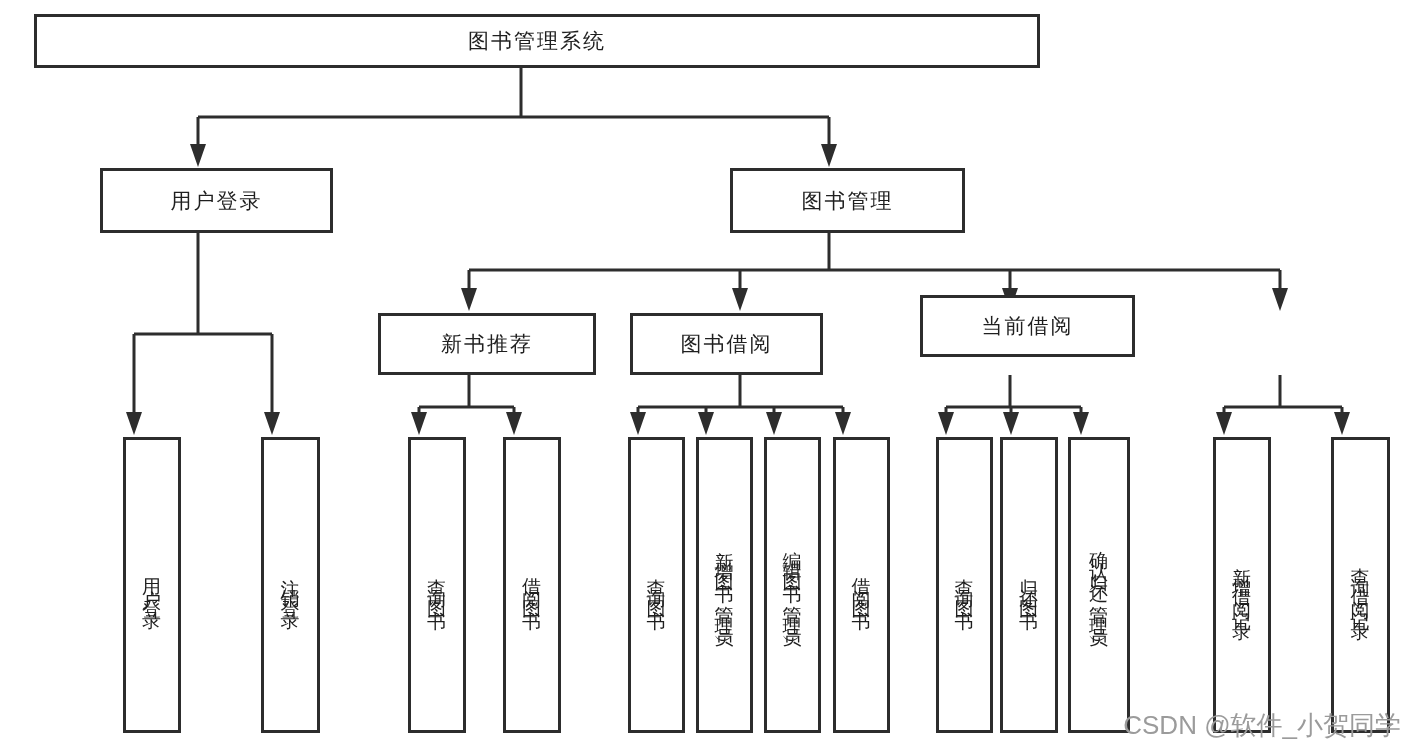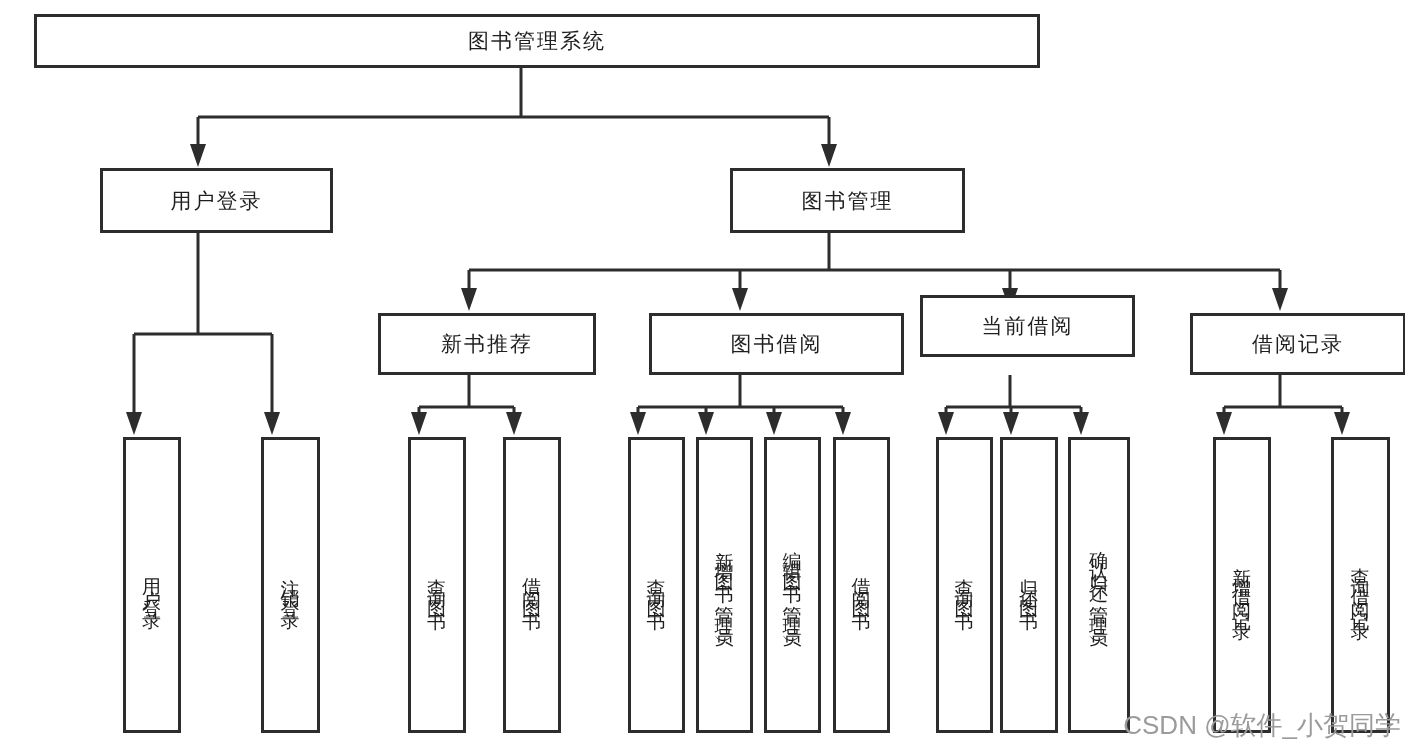--- a/index.html
+++ b/index.html
@@ -99,23 +99,22 @@
       <polygon points="1334,412 1350,412 1342,435"></polygon>
     </g>
   </svg>
 
   <div class="node h-node" style="left:16px;top:14px;width:1006px;height:54px">图书管理系统</div>
 
   <div class="node h-node" style="left:82px;top:168px;width:233px;height:65px">用户登录</div>
   <div class="node h-node" style="left:360px;top:313px;width:218px;height:62px">新书推荐</div>
 
   <div class="node h-node" style="left:712px;top:168px;width:235px;height:65px">图书管理</div>
-  <div class="node h-node" style="left:631px;top:313px;width:255px;height:62px">图书借阅</div>
+  <div class="node h-node" style="left:612px;top:313px;width:193px;height:62px">图书借阅</div>
   <div class="node h-node" style="left:902px;top:295px;width:215px;height:62px">当前借阅</div>
-  <div class="node h-node" style="left:1172px;top:313px;width:216px;height:62px">借阅记录</div>
 
   <div class="node v-node" style="left:105px;top:437px;width:58px;height:296px">用户登录</div>
   <div class="node v-node" style="left:243px;top:437px;width:59px;height:296px">注销登录</div>
 
   <div class="node v-node" style="left:390px;top:437px;width:58px;height:296px">查询图书</div>
   <div class="node v-node" style="left:485px;top:437px;width:58px;height:296px">借阅图书</div>
 
   <div class="node v-node" style="left:610px;top:437px;width:57px;height:296px">查询图书</div>
   <div class="node v-node" style="left:678px;top:437px;width:57px;height:296px">新增图书（管理员）</div>
   <div class="node v-node" style="left:746px;top:437px;width:57px;height:296px">编辑图书（管理员）</div>

